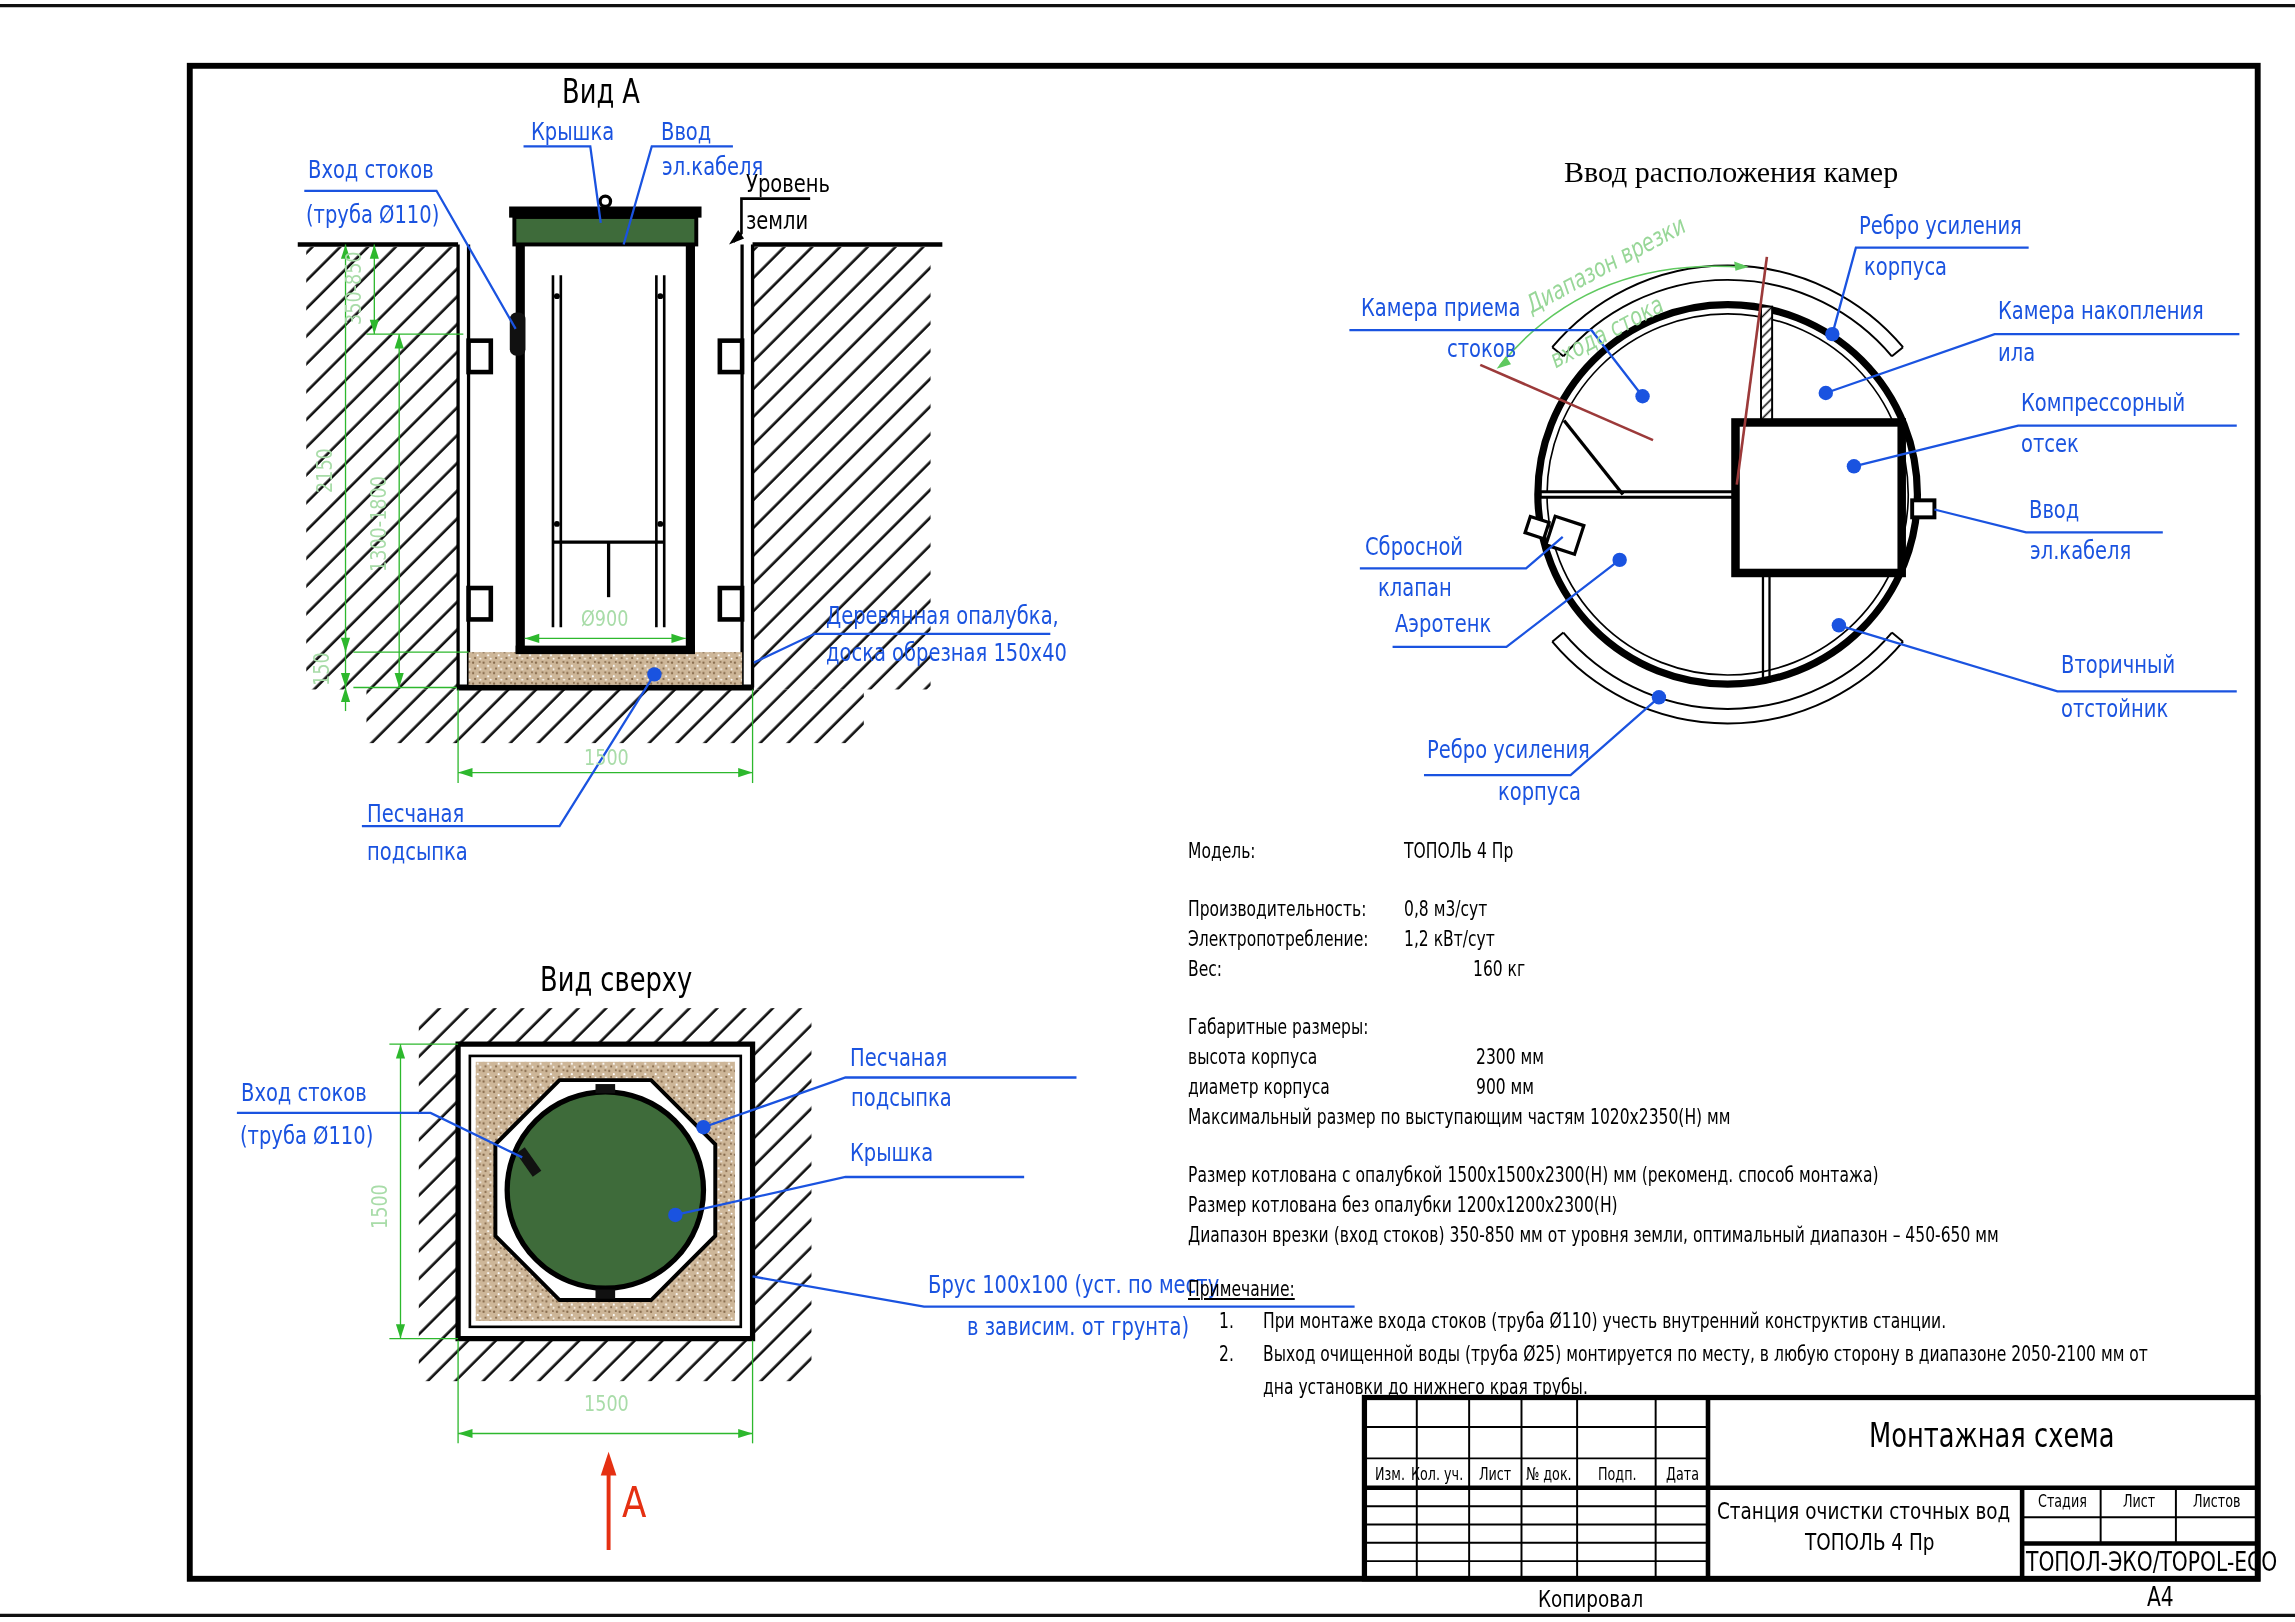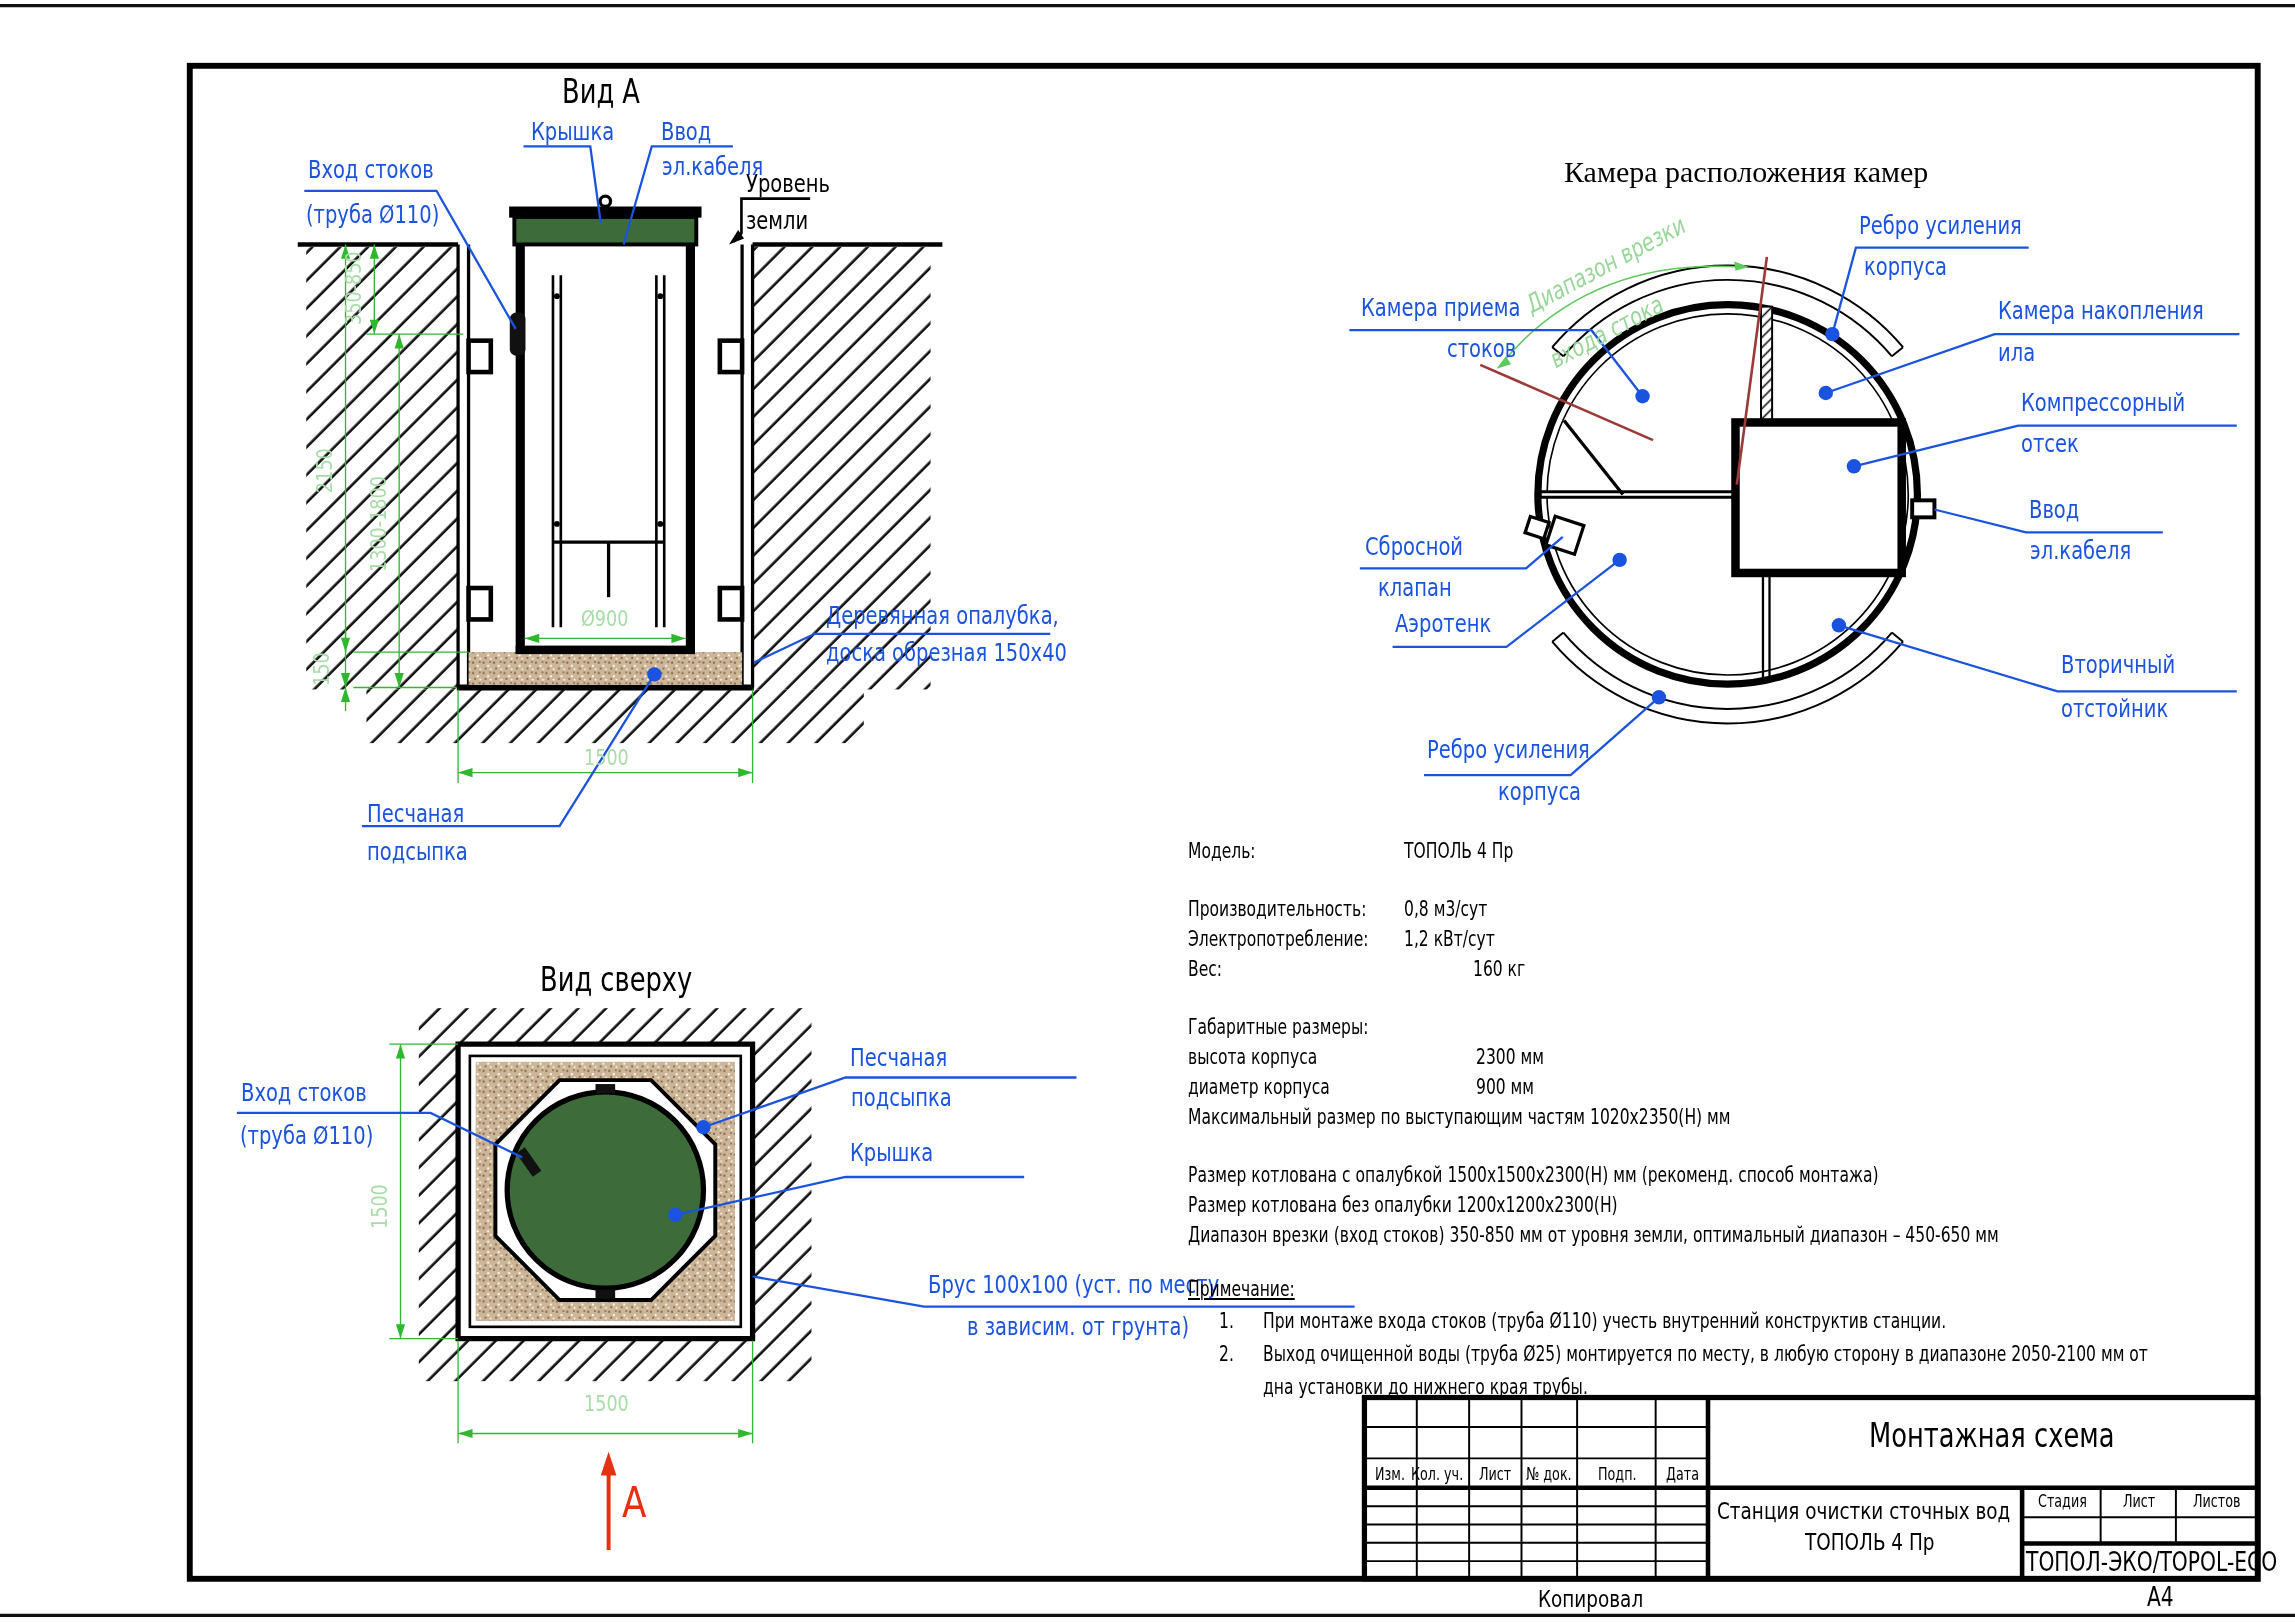--- a/index.html
+++ b/index.html
@@ -291,21 +291,21 @@
   <div class="t s38 blue" style="left:240px;top:1123px;">(труба Ø110)</div>
   <div class="t s38 blue" style="left:850px;top:1045px;">Песчаная</div>
   <div class="t s38 blue" style="left:851px;top:1085px;">подсыпка</div>
   <div class="t s38 blue" style="left:850px;top:1140px;">Крышка</div>
   <div class="t s38 blue" style="left:928px;top:1272px;">Брус 100x100 (уст. по месту</div>
   <div class="t s38 blue" style="left:967px;top:1314px;">в зависим. от грунта)</div>
   <div class="t dimv" style="left:368px;top:1229px;">1500</div>
   <div class="t dimh" style="left:584px;top:1392px;">1500</div>
   <div class="t reda" style="left:622px;top:1481px;">А</div>
 
-  <div class="t serif" style="left:1564px;top:156px;">Камера расположения камер</div>
+  <div class="t serif" style="left:1564px;top:156px;">Ввод расположения камер</div>
   <div class="t greenit" style="left:1522px;top:295px;">Диапазон врезки</div>
   <div class="t greenit" style="left:1546px;top:350px;">входа стока</div>
   <div class="t s38 blue" style="left:1859px;top:213px;">Ребро усиления</div>
   <div class="t s38 blue" style="left:1864px;top:254px;">корпуса</div>
   <div class="t s38 blue" style="left:1361px;top:295px;">Камера приема</div>
   <div class="t s38 blue" style="left:1447px;top:336px;">стоков</div>
   <div class="t s38 blue" style="left:1998px;top:298px;">Камера накопления</div>
   <div class="t s38 blue" style="left:1998px;top:340px;">ила</div>
   <div class="t s38 blue" style="left:2021px;top:390px;">Компрессорный</div>
   <div class="t s38 blue" style="left:2021px;top:431px;">отсек</div>

